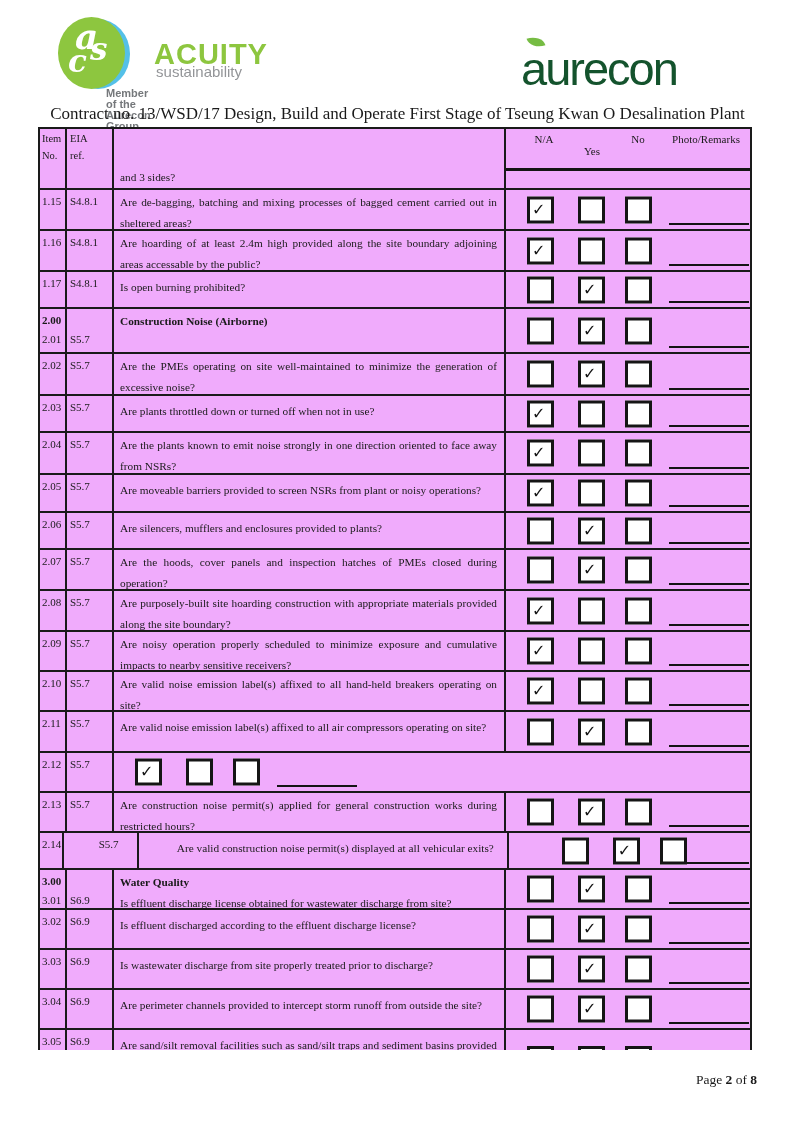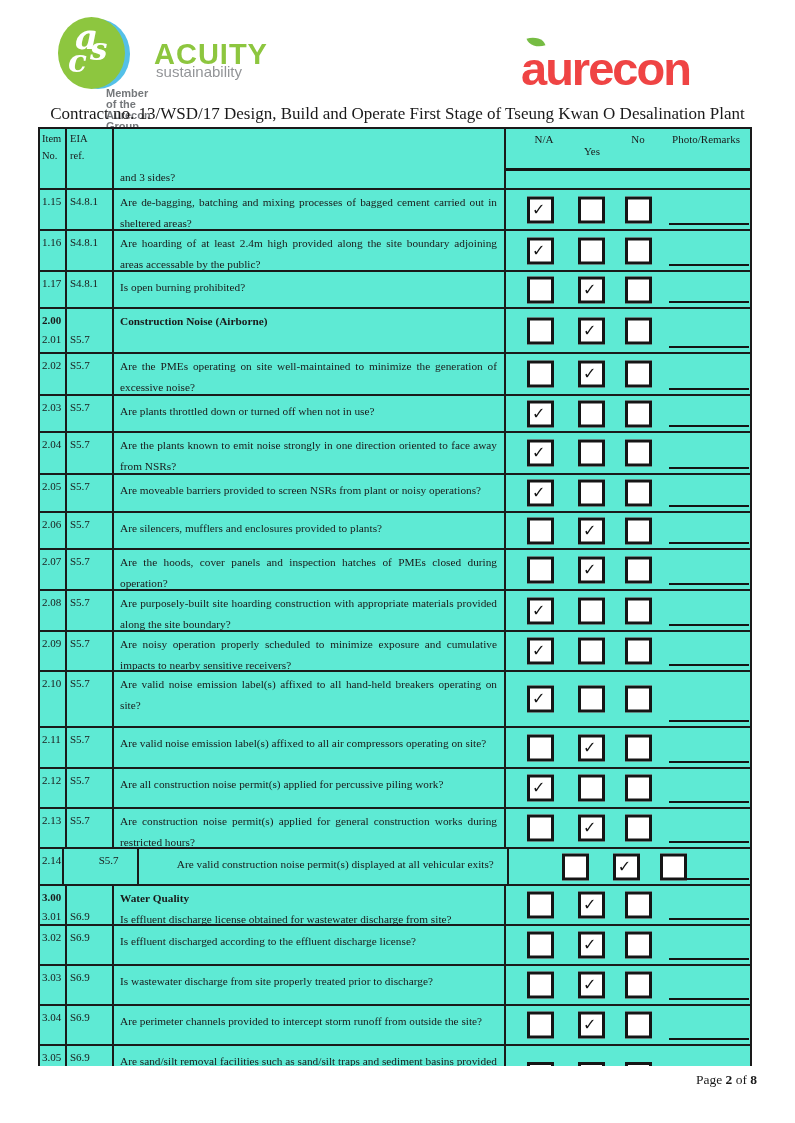--- a/index.html
+++ b/index.html
@@ -19,28 +19,28 @@
   .acu-c{left:10px;top:29px;font-size:31px;}
   .acu-name{position:absolute;left:130px;top:40px;font-family:"Liberation Sans", sans-serif;
             font-weight:bold;font-size:29px;letter-spacing:1px;color:#8dc63f;line-height:1;margin-left:24px;}
   .acu-tag{position:absolute;left:128px;top:64px;width:114px;text-align:right;
            font-family:"Liberation Sans", sans-serif;font-size:15px;color:#939598;line-height:1;}
   .acu-member{position:absolute;left:106px;top:88px;font-family:"Liberation Sans", sans-serif;
               font-weight:bold;font-size:11px;color:#75787b;line-height:1;}
   .aurecon{position:absolute;left:521px;top:36px;width:230px;}
   .aur-leaf{position:absolute;left:7px;top:0px;width:16px;height:12px;background:#76bc43;
             border-radius:0 100% 0 100%;transform:rotate(-18deg);}
-  .aur-word{margin:0;padding-top:9px;font-family:"Liberation Sans", sans-serif;font-weight:700;
-            font-size:47px;line-height:1;letter-spacing:-2px;color:#ef4444;}
+  .aur-word{margin:0;padding-top:9px;font-family:"Liberation Sans", sans-serif;font-weight:400;
+            font-size:47px;line-height:1;letter-spacing:-2px;color:#14532d;}
   
   .doc-title{position:absolute;left:0;top:105px;width:100%;text-align:center;
              font-weight:normal;font-size:17px;line-height:1.1;}
   
   .sheet{position:absolute;left:38px;top:127px;width:714px;box-sizing:border-box;
-         border:2px solid #1a1a1a;border-bottom:none;background:#5eead4;}
+         border:2px solid #1a1a1a;border-bottom:none;background:#f0abfc;}
   .c{box-sizing:border-box;}
   .ci{width:27px;border-right:2px solid #1a1a1a;font-size:11px;line-height:19px;padding:2px 0 0 2px;}
   .ce{width:47px;border-right:2px solid #1a1a1a;font-size:11px;line-height:19px;padding:2px 14px 0 3px;}
   .cq{width:392px;border-right:2px solid #1a1a1a;font-size:11.3px;line-height:20.5px;
       padding:2px 7px 0 6px;position:relative;}
   .cc{width:244px;position:relative;}
   .thead{display:flex;height:59px;}
   .hcell{font-size:10.5px;line-height:17px;padding-top:1px;}
   .hq{position:relative;}
   .carry{position:absolute;left:6px;bottom:1px;font-size:11.3px;}
@@ -336,21 +336,21 @@
           </div>
           <div class="c cc">
             <span class="box box-na">
               <span class="tick">✓</span>
             </span>
             <span class="box box-yes"></span>
             <span class="box box-no"></span>
             <span class="rline"></span>
           </div>
         </div>
-        <div class="row" style="height: 56px; justify-content: center;">
+        <div class="row" style="height: 40px; justify-content: center;">
           <div class="c ci">
             <div class="">2.10</div>
           </div>
           <div class="c ce">
             <div class="">S5.7</div>
           </div>
           <div class="c cq">
             <div class="qt just">Are valid noise emission label(s) affixed to all hand-held breakers operating on site?</div>
           </div>
           <div class="c cc">
@@ -380,23 +380,20 @@
             <span class="box box-no"></span>
             <span class="rline"></span>
           </div>
         </div>
         <div class="row" style="height: 40px;">
           <div class="c ci">
             <div class="">2.12</div>
           </div>
           <div class="c ce">
             <div class="">S5.7</div>
-          </div>
-          <div class="c cq vc">
-            <div class="qt">Are all construction noise permit(s) applied for percussive piling work?</div>
           </div>
           <div class="c cc">
             <span class="box box-na">
               <span class="tick">✓</span>
             </span>
             <span class="box box-yes"></span>
             <span class="box box-no"></span>
             <span class="rline"></span>
           </div>
         </div>

